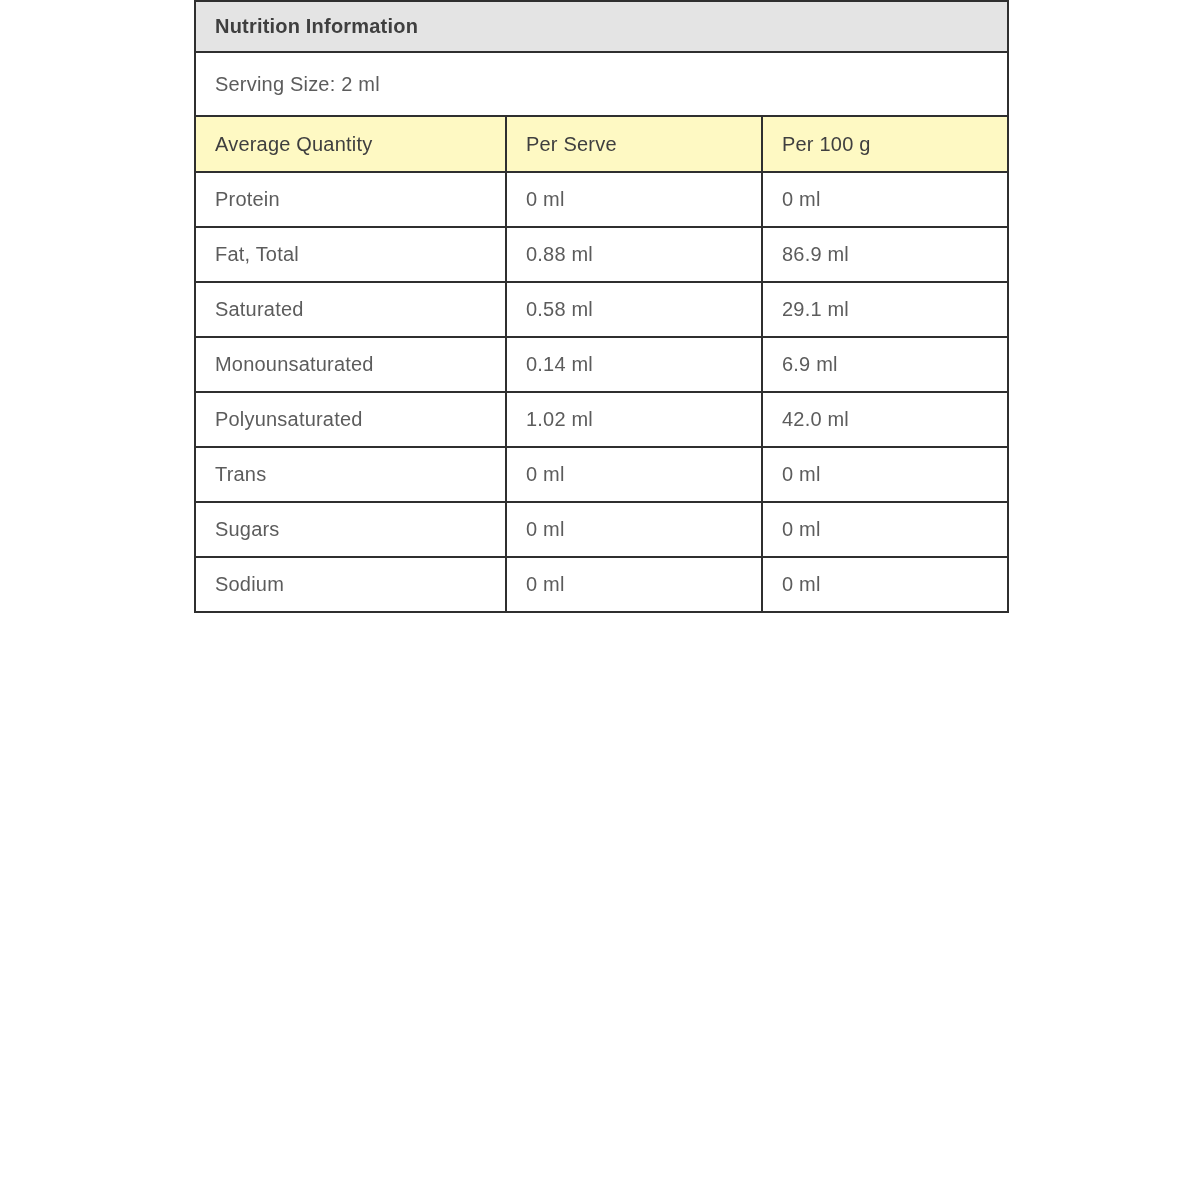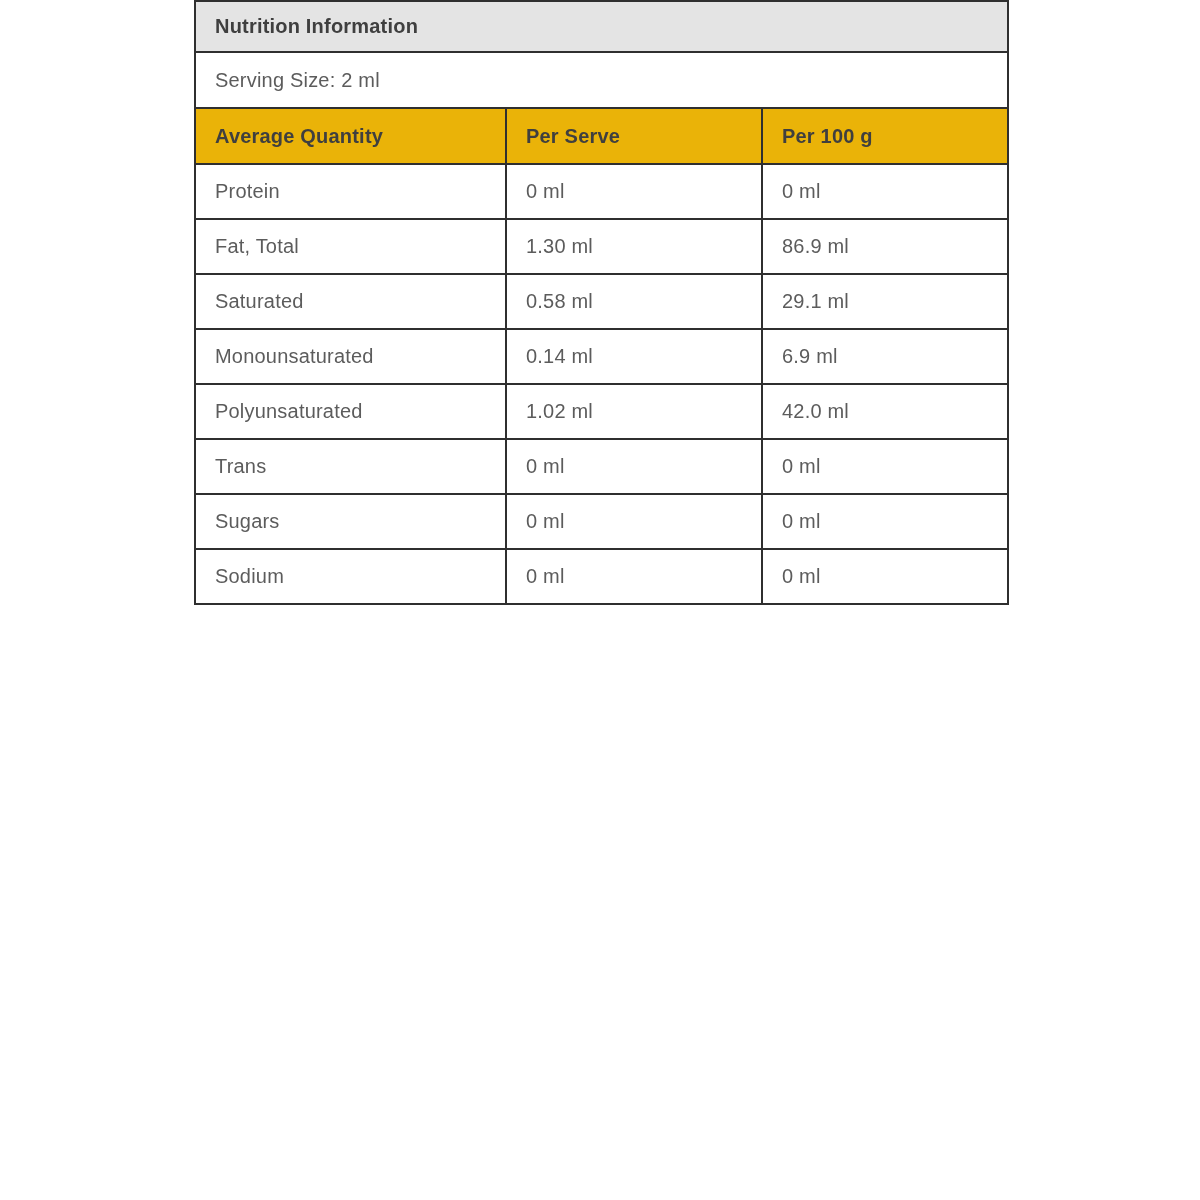--- a/index.html
+++ b/index.html
@@ -42,26 +42,26 @@
     letter-spacing: 0.2px;
     overflow: hidden;
     white-space: nowrap;
   }
   tr.title-row td {
     height: 51px;
     background: #e4e4e4;
     color: #3f3f3f;
     font-weight: bold;
   }
-  tr.info-row td { height: 56px; background: #ffffff; }
+  tr.info-row td { height: 64px; background: #ffffff; }
   tr.col-header-row th {
     height: 56px;
-    background: #eab308;
+    background: #fef9c3;
     color: #3f3f3f;
-    font-weight: bold;
+    font-weight: normal;
   }
   tr.data-row td { height: 55px; background: #ffffff; }
   td.indent { padding-left: 59px; }
   col.c1 { width: 311px; }
   col.c2 { width: 256px; }
   col.c3 { width: 246px; }
 </style>
 </head>
 <body>
 
@@ -88,21 +88,21 @@
       </tbody>
       <tbody id="data-rows">
 
           <tr class="data-row">
             <td>Protein</td>
             <td>0 ml</td>
             <td>0 ml</td>
           </tr>
           <tr class="data-row">
             <td>Fat, Total</td>
-            <td>1.30 ml</td>
+            <td>0.88 ml</td>
             <td>86.9 ml</td>
           </tr>
           <tr class="data-row">
             <td class="indent">Saturated</td>
             <td>0.58 ml</td>
             <td>29.1 ml</td>
           </tr>
           <tr class="data-row">
             <td class="indent">Monounsaturated</td>
             <td>0.14 ml</td>

